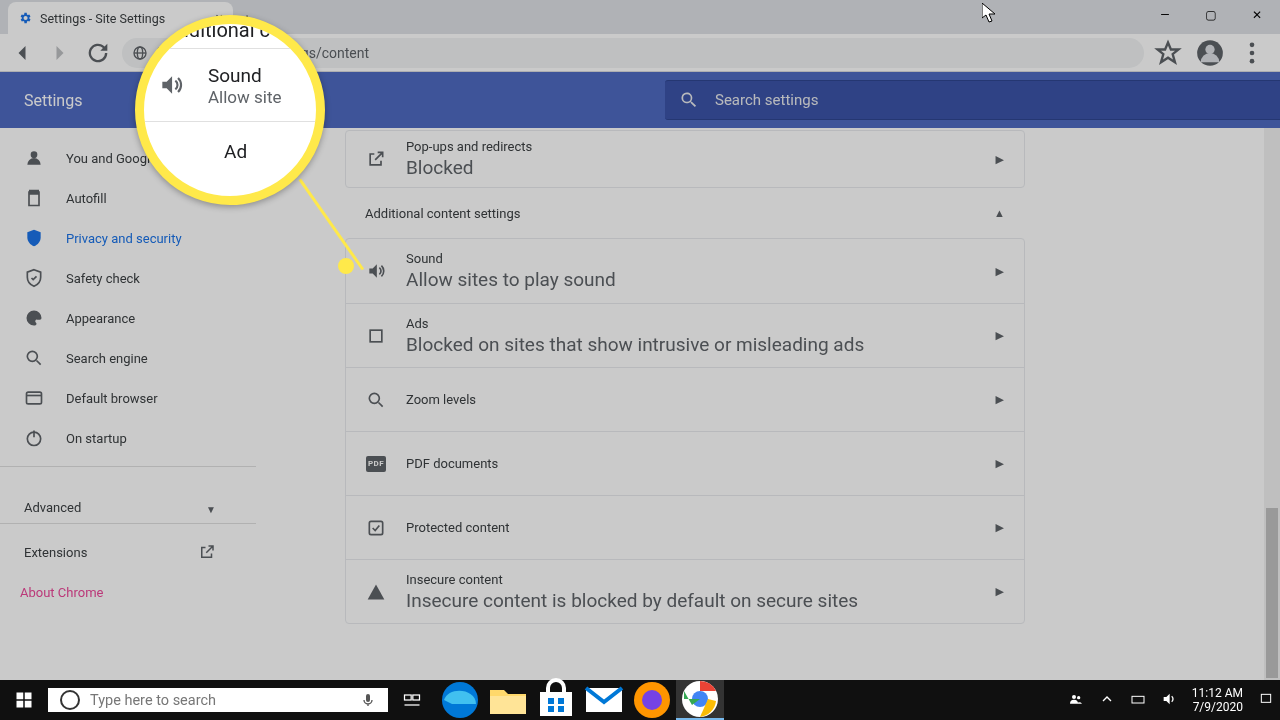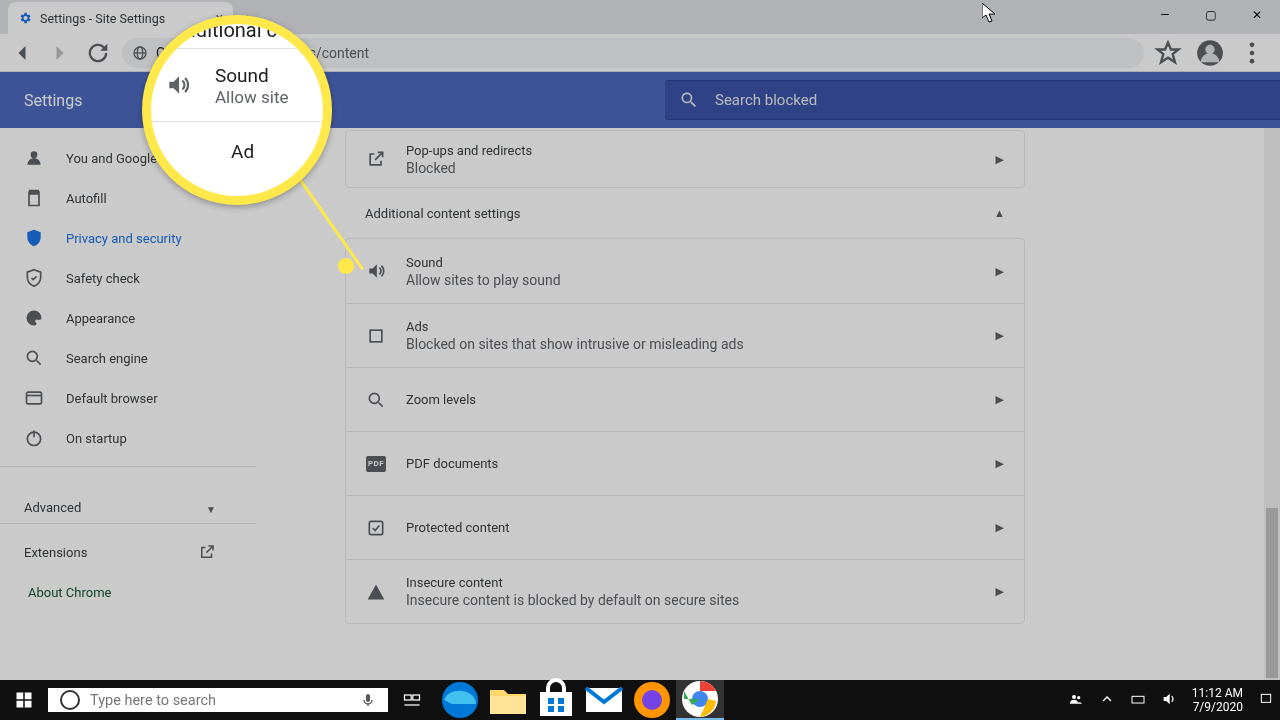--- a/index.html
+++ b/index.html
@@ -28,31 +28,31 @@
 .search-settings svg{ width:20px; height:20px; fill:#e8eaed; }
 
 .sidebar { position:absolute; left:0; top:56px; bottom:0; width: 256px; padding-top: 10px; }
 .sidebar-item { height: 40px; display:flex; align-items:center; padding-left: 24px; gap: 22px; font-size: 13px; color:#3c4043; border-radius: 0 20px 20px 0; }
 .sidebar-item svg { width:20px; height:20px; fill:#5f6368; }
 .sidebar-item.active { color:#1a73e8; }
 .sidebar-item.active svg { fill:#1a73e8; }
 .sidebar-sep { height:1px; background:#e0e0e0; margin: 8px 0; }
 .sidebar-advanced { height:40px; display:flex; align-items:flex-end; padding: 0 24px; font-size:13px; color:#3c4043; justify-content:space-between; width: 240px;}
 .sidebar-ext { height:40px; display:flex; align-items:center; padding: 0 24px; font-size:13px; color:#3c4043; justify-content:space-between; width: 240px;}
-.sidebar-about { height:40px; display:flex; align-items:center; padding: 0 28px; font-size:13px; color:#14532d; }
+.sidebar-about { height:40px; display:flex; align-items:center; padding: 0 20px; font-size:13px; color:#ec4899; }
 
 .content { position:absolute; left:345px; top:56px; width:680px; bottom:0; overflow:hidden; }
 .card { background:#fff; border:1px solid #e8eaed; border-radius:4px; }
 .row { display:flex; align-items:center; padding: 0 20px; min-height:64px; gap: 20px; border-top:1px solid #e8eaed; position:relative;}
 .row:first-child { border-top:none; }
 .row-icon { width:20px; height:20px; display:flex;align-items:center;justify-content:center; }
 .row-icon svg { width:20px; height:20px; fill:#5f6368; }
 .row-text { flex:1; }
 .row-title { font-size:13px; color:#3c4043; }
-.row-sub { font-size:14px; color:#5f6368; margin-top:2px; }
+.row-sub { font-size:19px; color:#5f6368; margin-top:2px; }
 .row-chevron { font-size:11px; color:#5f6368; }
 .section-head { height:50px; display:flex; align-items:center; padding:0 20px; font-size:13px; color:#3c4043; justify-content:space-between; }
 
 .scrollbar-track { position:absolute; right:0; top:56px; bottom:0; width:16px; background:#f1f1f1; }
 .scrollbar-thumb { position:absolute; right:2px; width:12px; background:#c1c1c1; border-radius:0; }
 
 
 .dim-overlay { position:absolute; inset:0; background:rgba(128,128,128,0.42); pointer-events:none; mix-blend-mode:multiply; }
 .magnifier { position:absolute; width:190px; height:190px; border-radius:50%; background:#fff; border:9px solid #ffe94a; box-shadow:0 2px 6px rgba(0,0,0,.3); overflow:hidden; pointer-events:none; }
 .mag-row { display:flex; align-items:center; gap:24px; padding-left:14px; height:72px;}
@@ -155,21 +155,21 @@
   </div>
 
   <div class="viewport">
     <div class="settings-header">
       <span class="settings-title">Settings</span>
     </div>
     <div class="search-settings" style="top:8px;">
       <svg viewBox="0 0 24 24">
           <path d="M15.5 14h-.8l-.3-.3a6.5 6.5 0 10-.7.7l.3.3v.8l5 5 1.5-1.5zm-6 0A4.5 4.5 0 1114 9.5 4.5 4.5 0 019.5 14z"></path>
         </svg>
-      <span>Search blocked</span>
+      <span>Search settings</span>
     </div>
 
     <div class="sidebar">
       <div class="sidebar-item">
           <svg viewBox="0 0 24 24">
             <circle cx="12" cy="8" r="4"></circle>
             <path d="M4 20a8 8 0 0116 0z"></path>
           </svg>
           <span>You and Google</span>
         </div>
@@ -334,21 +334,21 @@
     <div class="scrollbar-track">
       <div class="scrollbar-thumb" style="top:380px;height:170px;"></div>
     </div>
   </div>
 
   <div class="dim-overlay" style="bottom:40px;"></div>
 
   <div class="callout-line" style="left:300px; top:178px; width:110px; transform:rotate(55deg);"></div>
   <div class="callout-dot" style="left:338px; top:258px;"></div>
 
-  <div class="magnifier" style="left:142px; top:15px;">
+  <div class="magnifier" style="left:135px; top:15px;">
     <div style="position:absolute; inset:0;">
       <div class="mag-top" style="margin-top:-6px;">iditional c</div>
       <div class="mag-sep" style="margin-top:6px;"></div>
       <div class="mag-row">
         <svg viewBox="0 0 24 24">
             <path d="M4 9v6h4l5 5V4L8 9z"></path>
             <path d="M16 8a5 5 0 010 8M18.5 5.5a9 9 0 010 13" fill="none" stroke="#5f6368" stroke-width="2"></path>
           </svg>
         <div>
           <div class="mag-title">Sound</div>

